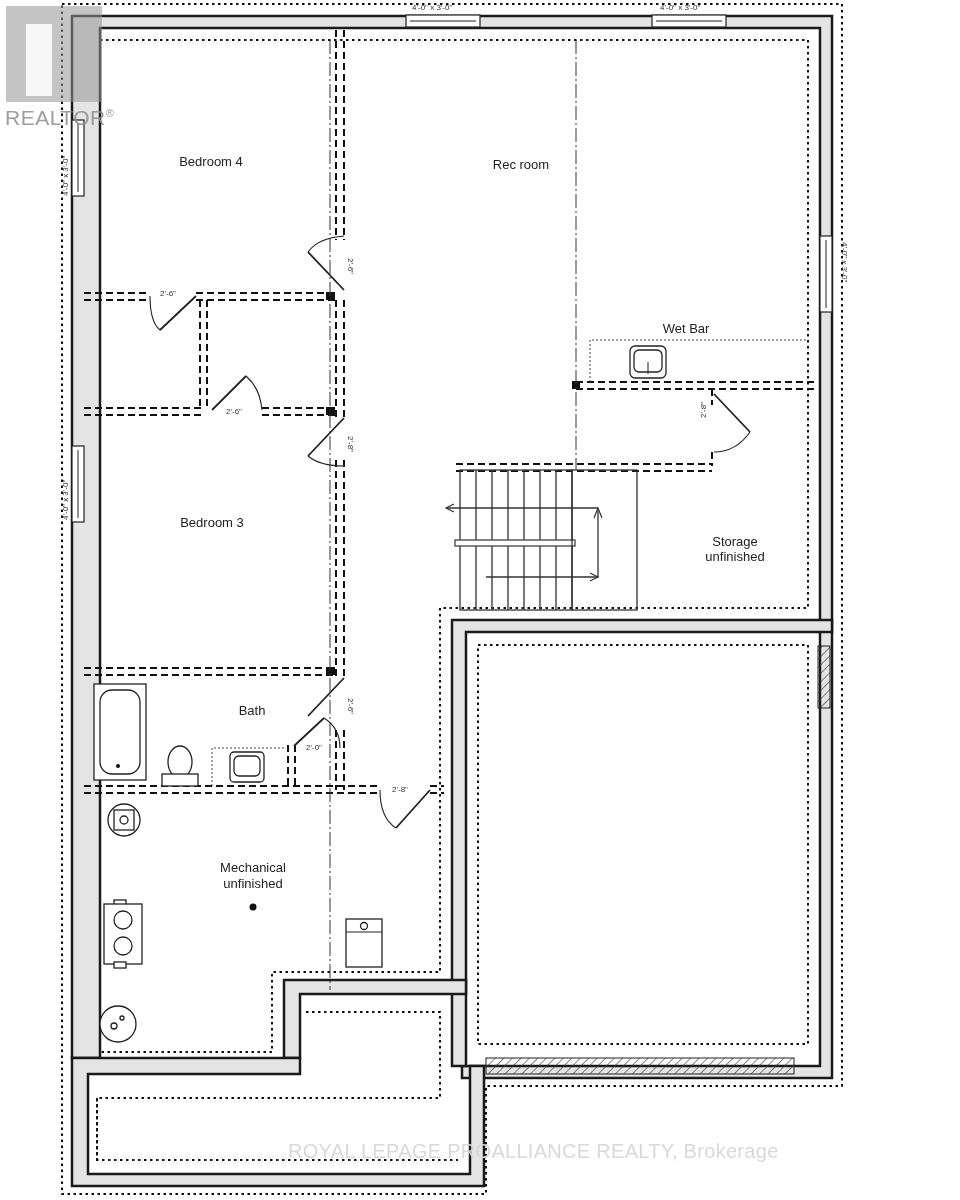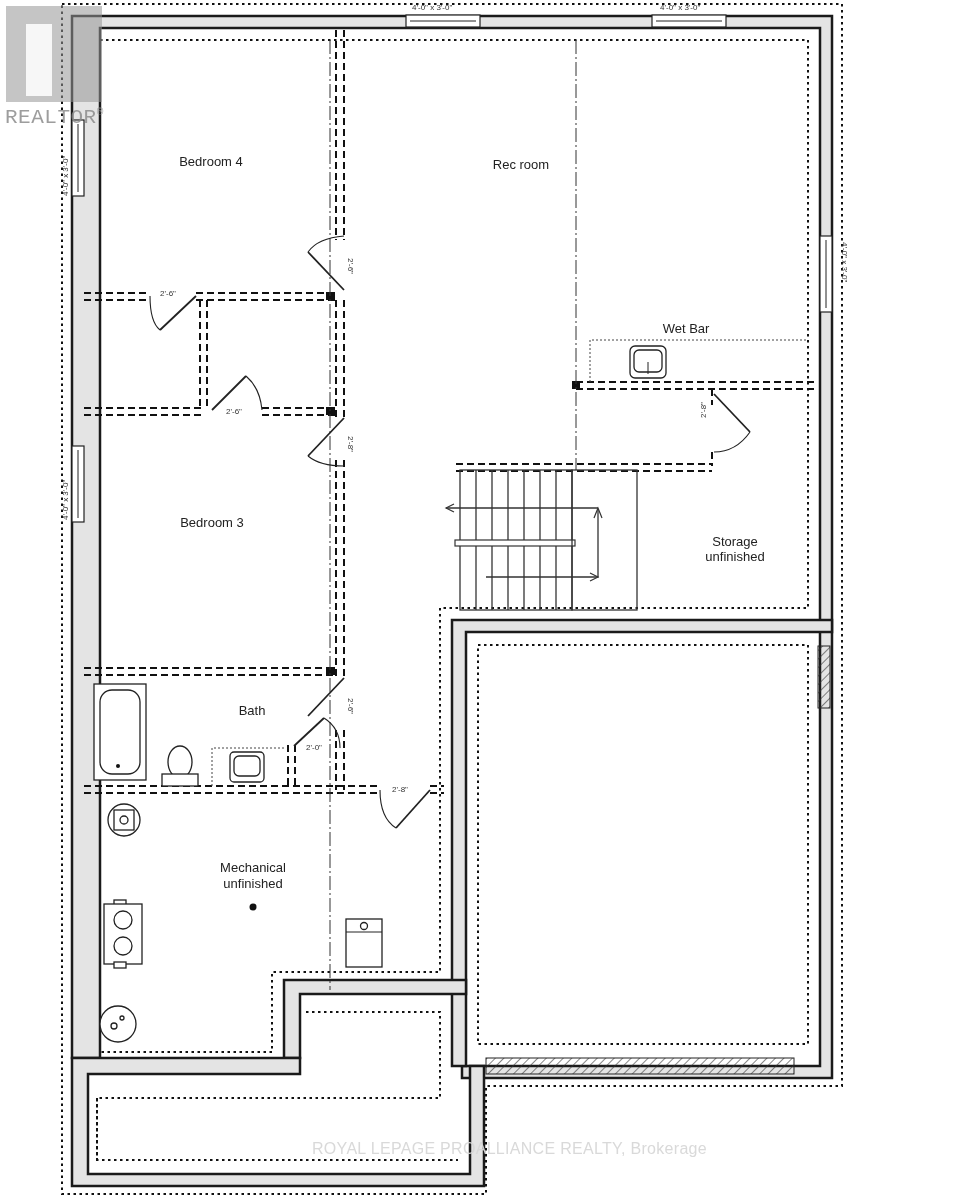--- a/index.html
+++ b/index.html
@@ -12,22 +12,22 @@
   .dot-line { fill: none; stroke: #111; stroke-width: 2; stroke-dasharray: 2.5 3.5; }
   .thin-dot { fill: none; stroke: #444; stroke-width: 1; stroke-dasharray: 2 2; }
   .center-line { fill: none; stroke: #333; stroke-width: 1; stroke-dasharray: 14 3 2 3; }
   .fixture { fill: #fff; stroke: #222; stroke-width: 1.3; }
   .door { fill: none; stroke: #222; stroke-width: 1.8; }
   .swing { fill: none; stroke: #222; stroke-width: 1.1; }
   .stair { fill: none; stroke: #333; stroke-width: 1.3; }
   .logo { position: absolute; left: 0; top: 0; width: 115px; height: 135px; }
   .logo-box { position: absolute; left: 6px; top: 6px; width: 96px; height: 96px; background: rgba(150,150,150,0.55); }
   .logo-r-inner { position: absolute; left: 20px; top: 18px; width: 26px; height: 72px; background: rgba(255,255,255,0.85); }
-  .logo-text { position: absolute; left: 5px; top: 106px; font-family: Liberation Mono, monospace; font-size: 21px; letter-spacing: 0.5px; color: rgba(140,140,140,0.85); }
-  .watermark { position: absolute; left: 288px; top: 1140px; font-family: "Liberation Sans", sans-serif; font-size: 16px; color: rgba(215,215,215,0.95); letter-spacing: 0.3px; margin-left: 24px; }
+  .logo-text { position: absolute; left: 5px; top: 106px; font-family: Liberation Sans, sans-serif; font-size: 21px; letter-spacing: 0.5px; color: rgba(140,140,140,0.85); }
+  .watermark { position: absolute; left: 288px; top: 1140px; font-family: "Liberation Sans", sans-serif; font-size: 20px; color: rgba(215,215,215,0.95); letter-spacing: 0.3px; }
 </style>
 </head>
 <body>
 
 <svg id="plan" viewBox="0 0 960 1200" xmlns="http://www.w3.org/2000/svg">
 
   <path class="dot-line" d="M62 4 L842 4 L842 1086 L486 1086 L486 1194 L62 1194 Z"></path>
 
   <g>
 

